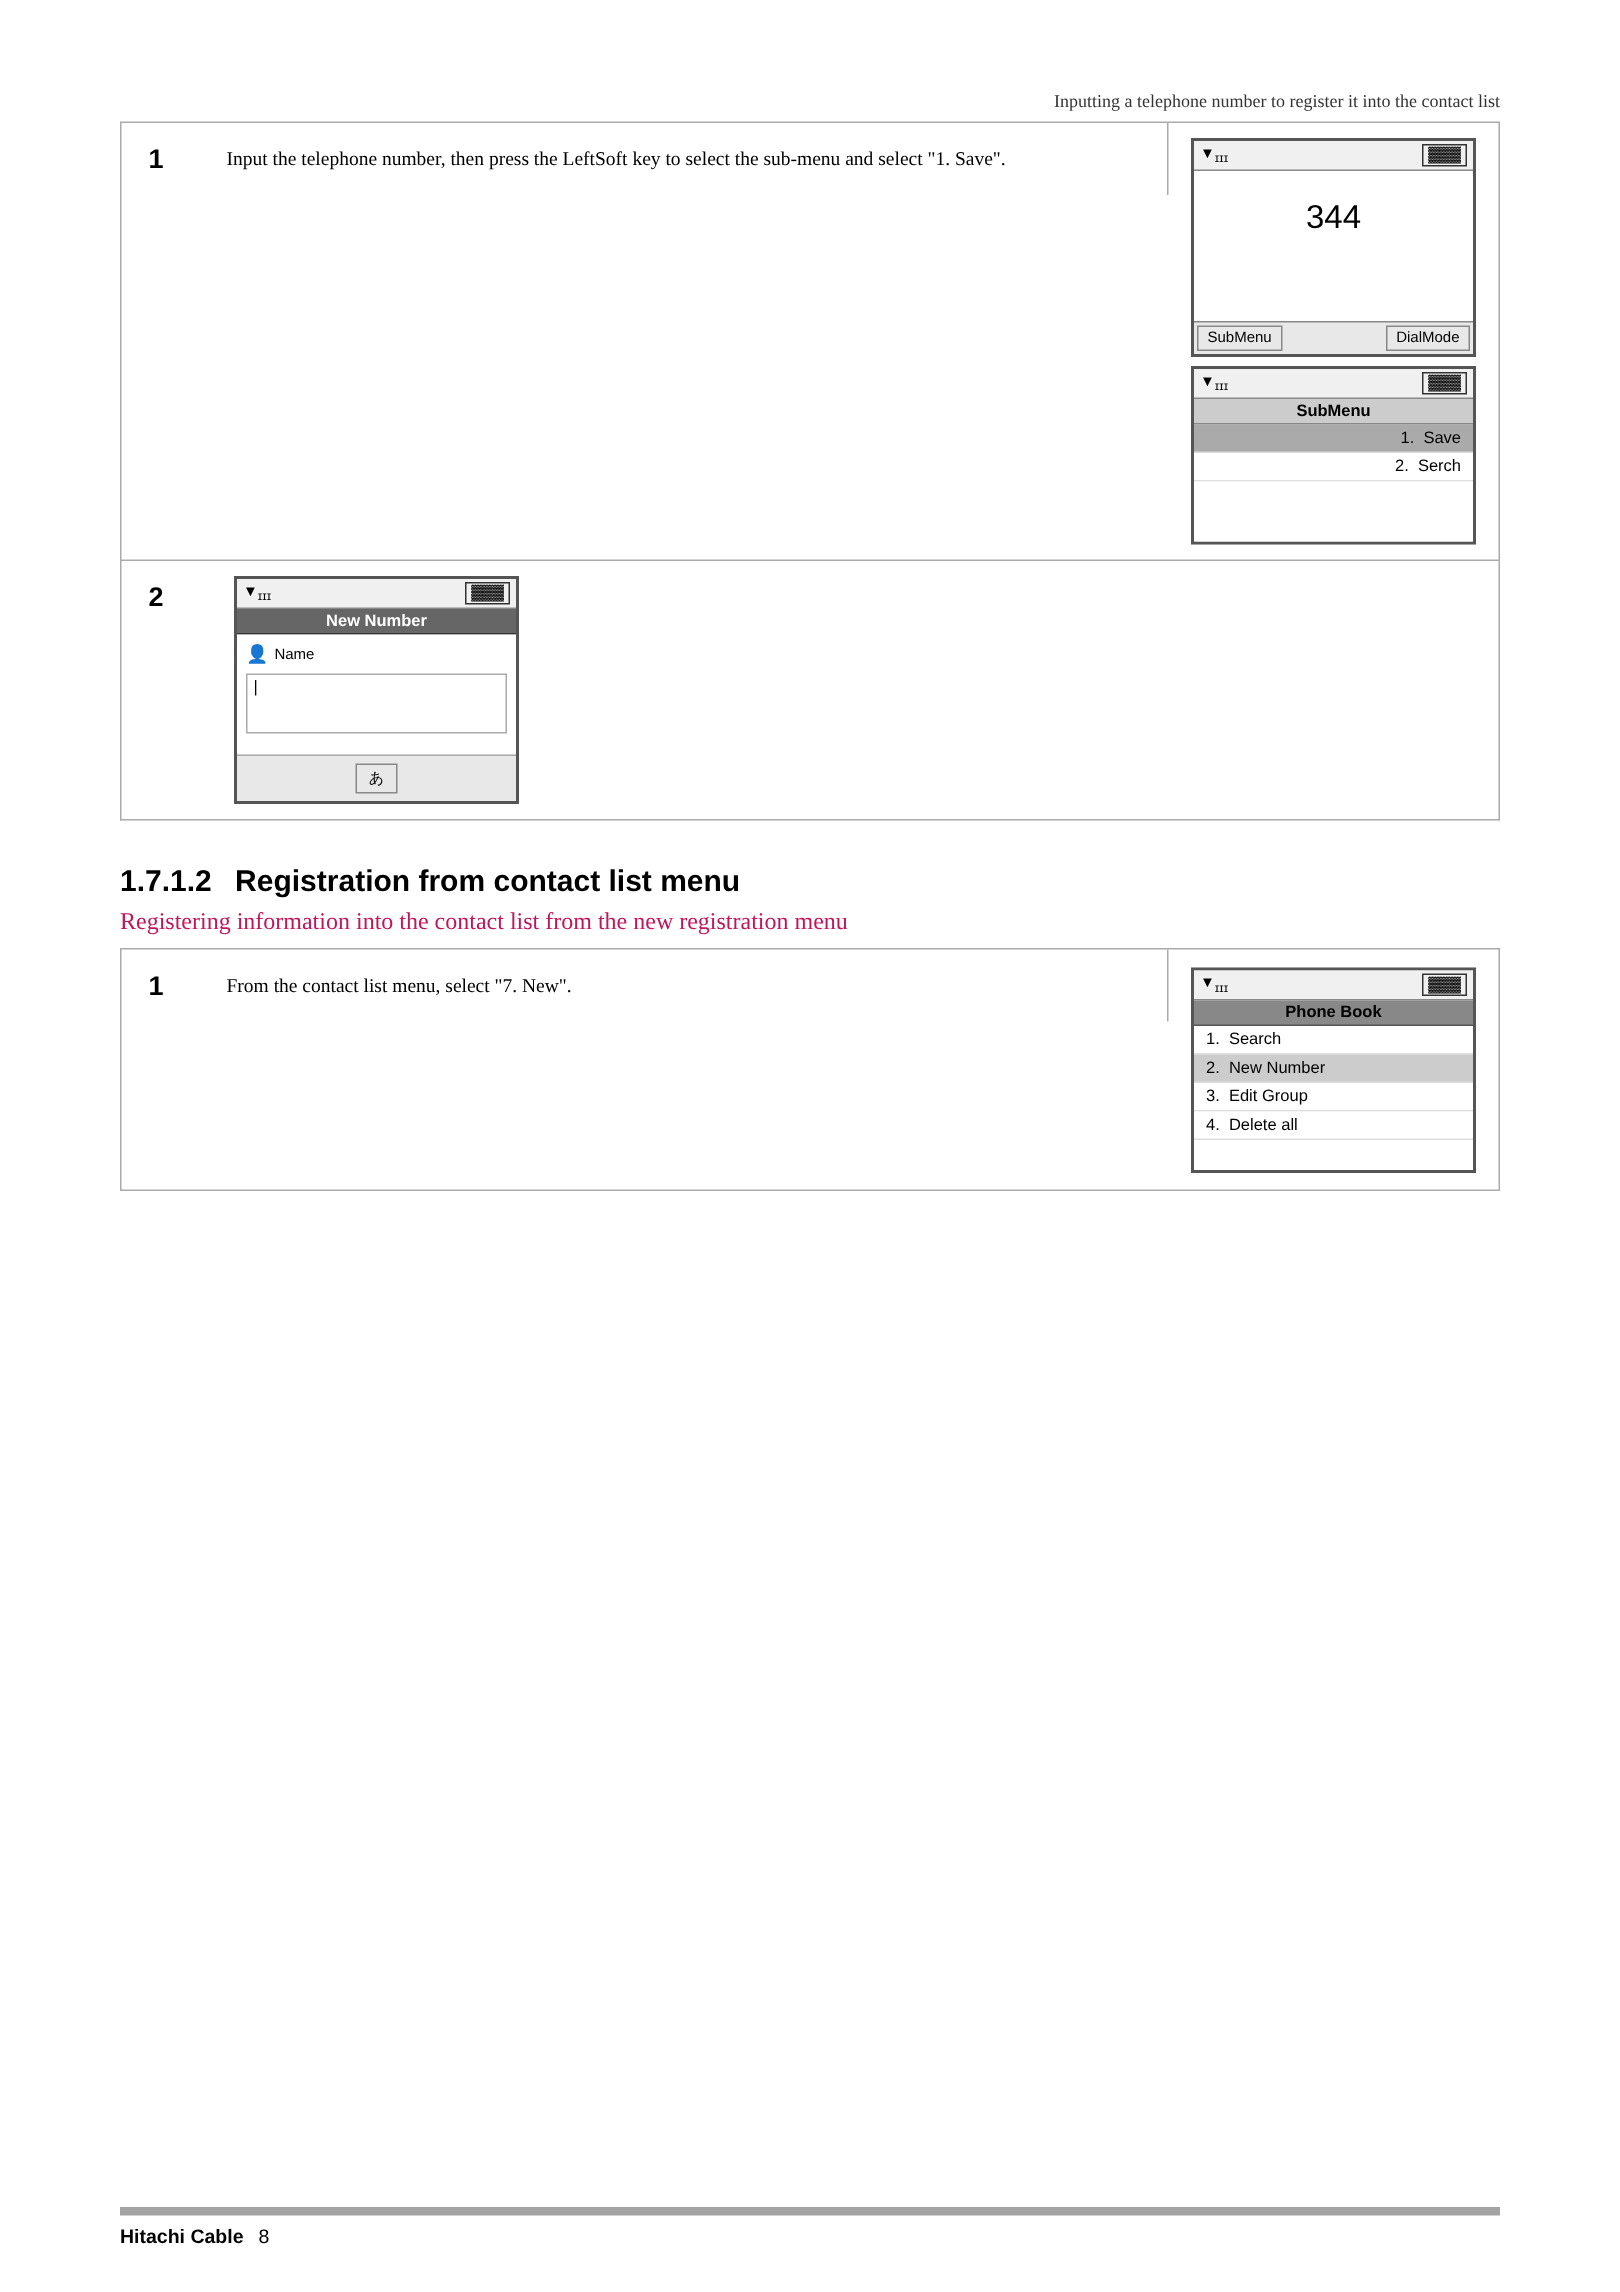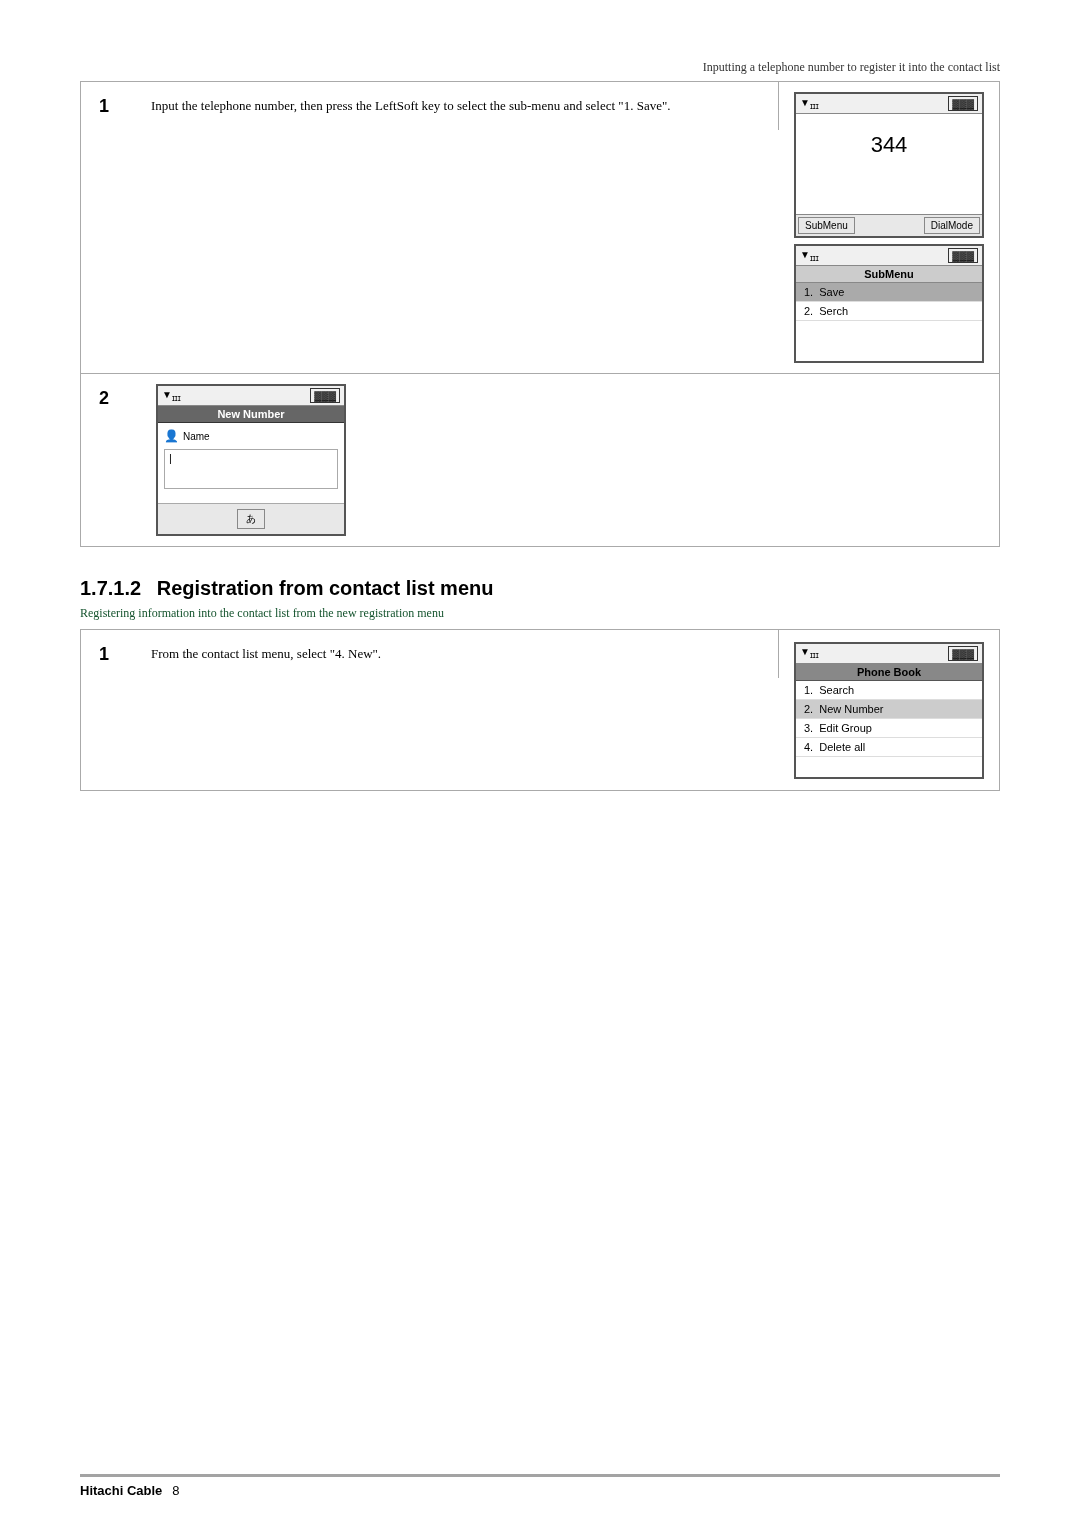--- a/index.html
+++ b/index.html
@@ -133,20 +133,21 @@
       text-align: center;
       padding: 2px 4px;
       border-bottom: 1px solid #888;
       font-weight: bold;
     }
 
     .submenu-item {
       padding: 3px 8px;
       background: white;
       border-bottom: 1px solid #ddd;
+      text-align: right;
     }
 
     .submenu-item.selected {
       background: #aaa;
     }
 
     
     .newnumber-screen {
       background: #f0f0f0;
       border: 2px solid #555;
@@ -231,35 +232,35 @@
       font-weight: bold;
       margin: 28px 0 6px 0;
       font-family: Arial, sans-serif;
     }
 
     .section-heading span {
       margin-right: 10px;
     }
 
     .section-subtext {
-      font-size: 12px;
-      color: #14532d;
+      font-size: 16px;
+      color: #be185d;
       margin-bottom: 8px;
     }
 
     
     .page-footer {
       position: fixed;
       bottom: 30px;
       left: 80px;
       right: 80px;
       display: flex;
       justify-content: flex-start;
       align-items: center;
-      border-top: 3px solid #a3a3a3;
+      border-top: 6px solid #a3a3a3;
       padding-top: 6px;
     }
 
     .footer-text {
       font-size: 13px;
       font-weight: bold;
       font-family: Arial, sans-serif;
     }
 
     .footer-page {
@@ -363,21 +364,21 @@
   <span>1.7.1.2</span>
   <span>Registration from contact list menu</span>
 </div>
 <p class="section-subtext">Registering information into the contact list from the new registration menu</p>
 
 <div class="steps-section">
 
   <div class="step-row">
     <div class="step-number">1</div>
     <div class="step-text">
-      From the contact list menu, select "4. New".
+      From the contact list menu, select "7. New".
     </div>
     <div class="step-phone">
 
       <div class="phonebook-screen">
         <div class="phone-status-bar">
           <span class="signal-icon">▼<sub>ɪɪɪ</sub></span>
           <span class="battery-icon">▓▓▓</span>
         </div>
         <div class="phonebook-title">Phone Book</div>
         <div class="phonebook-item">1.&nbsp; Search</div>

